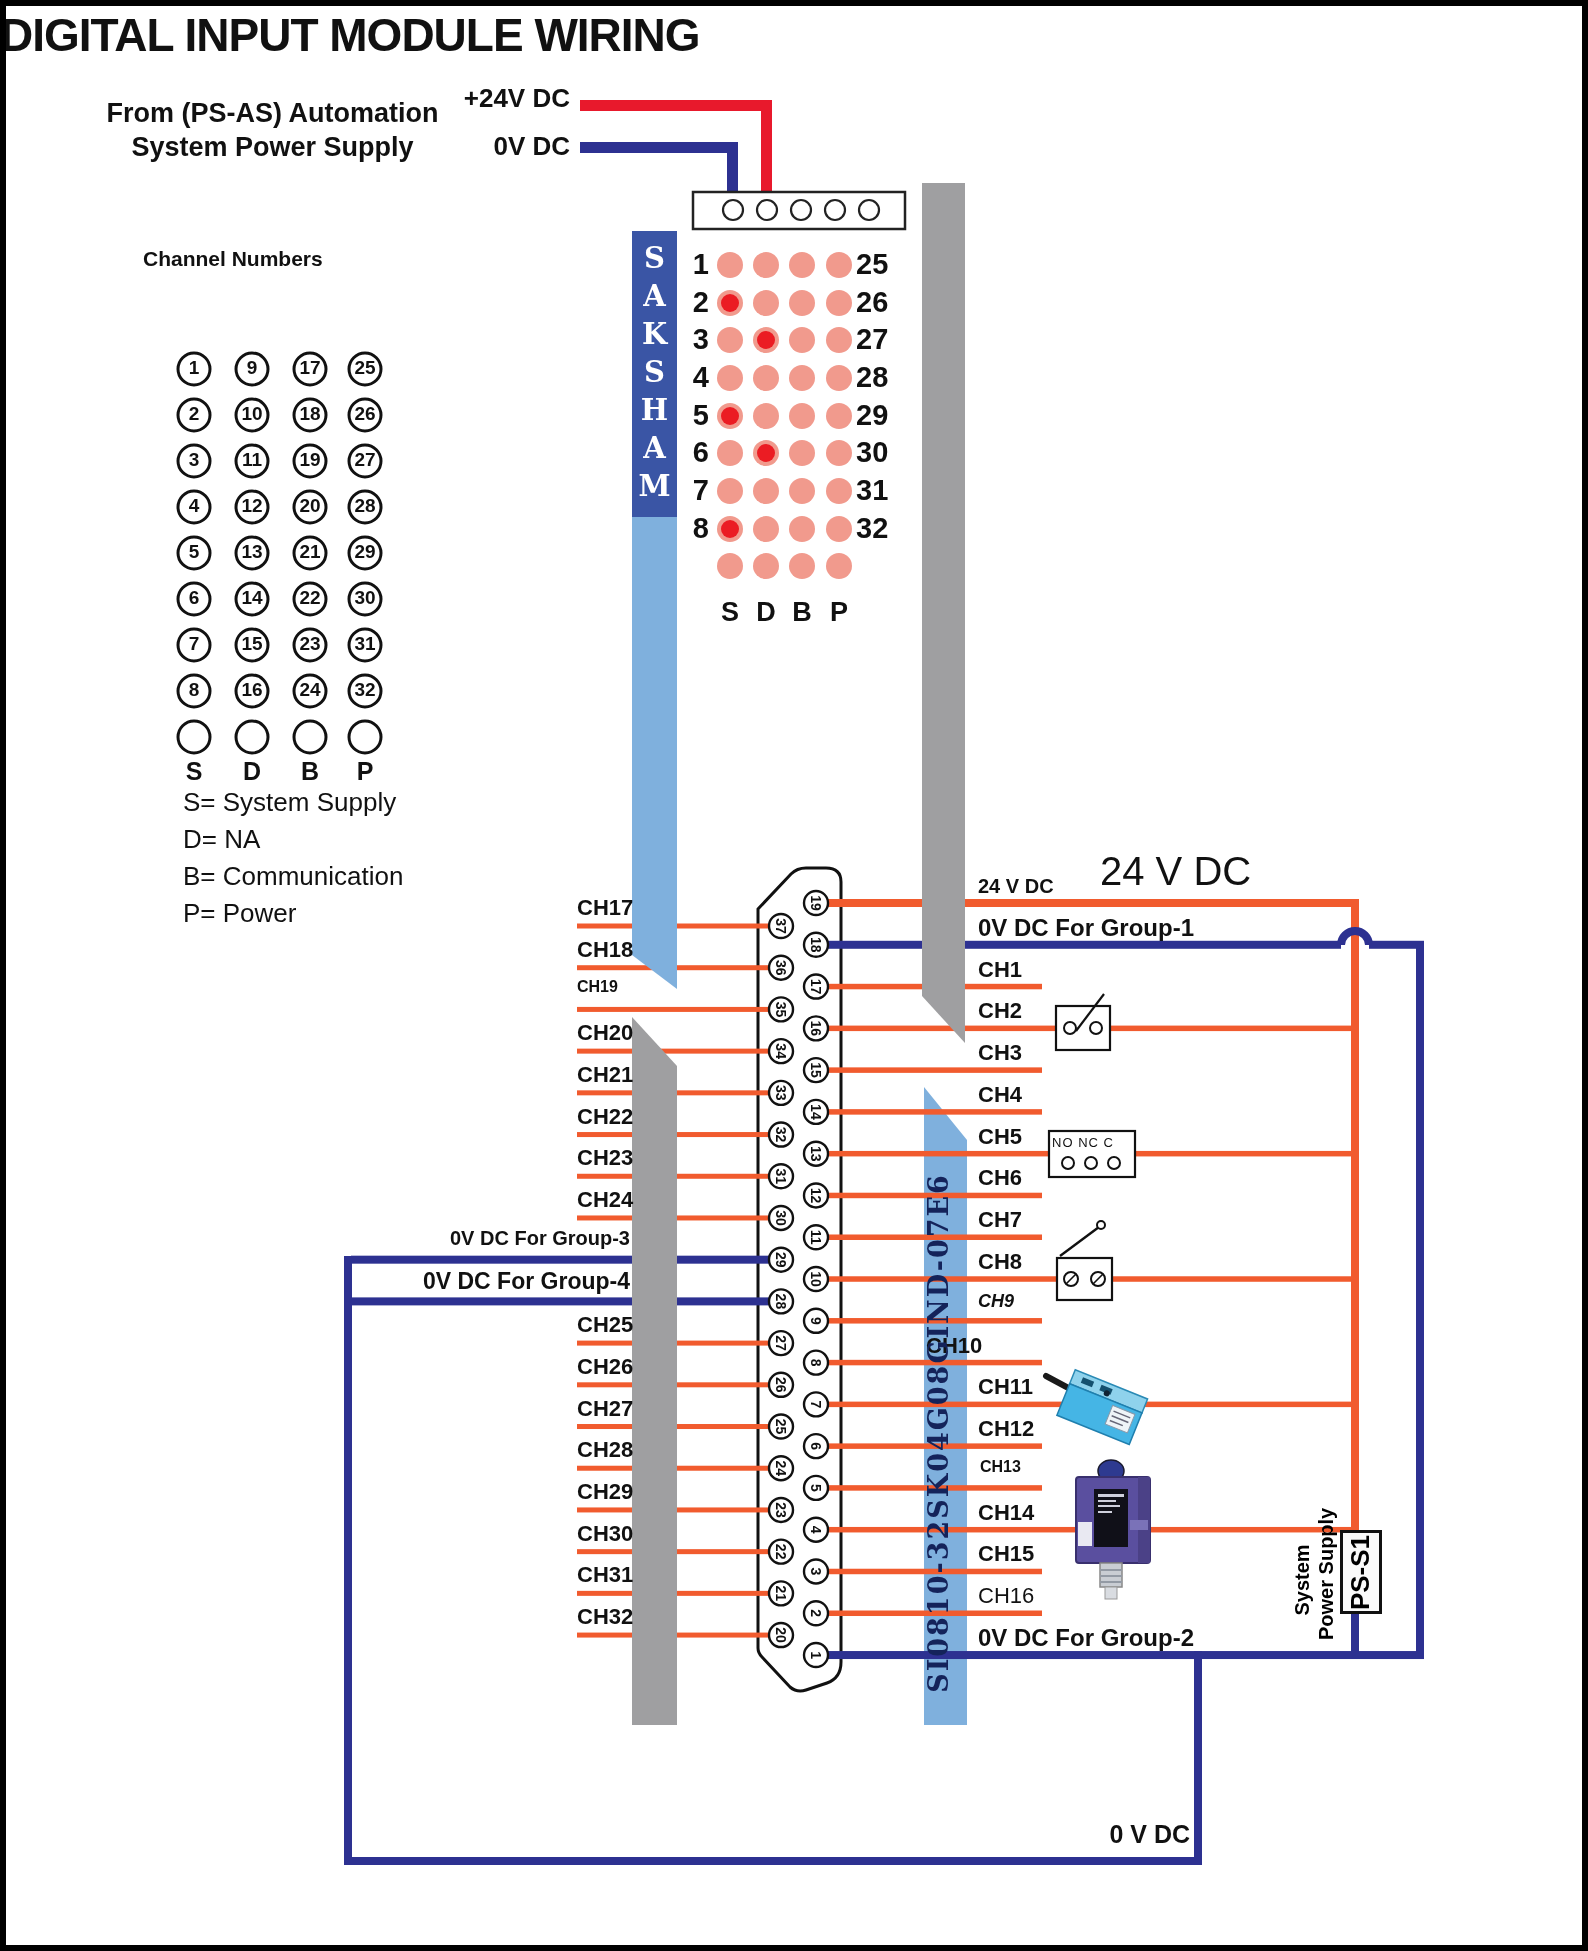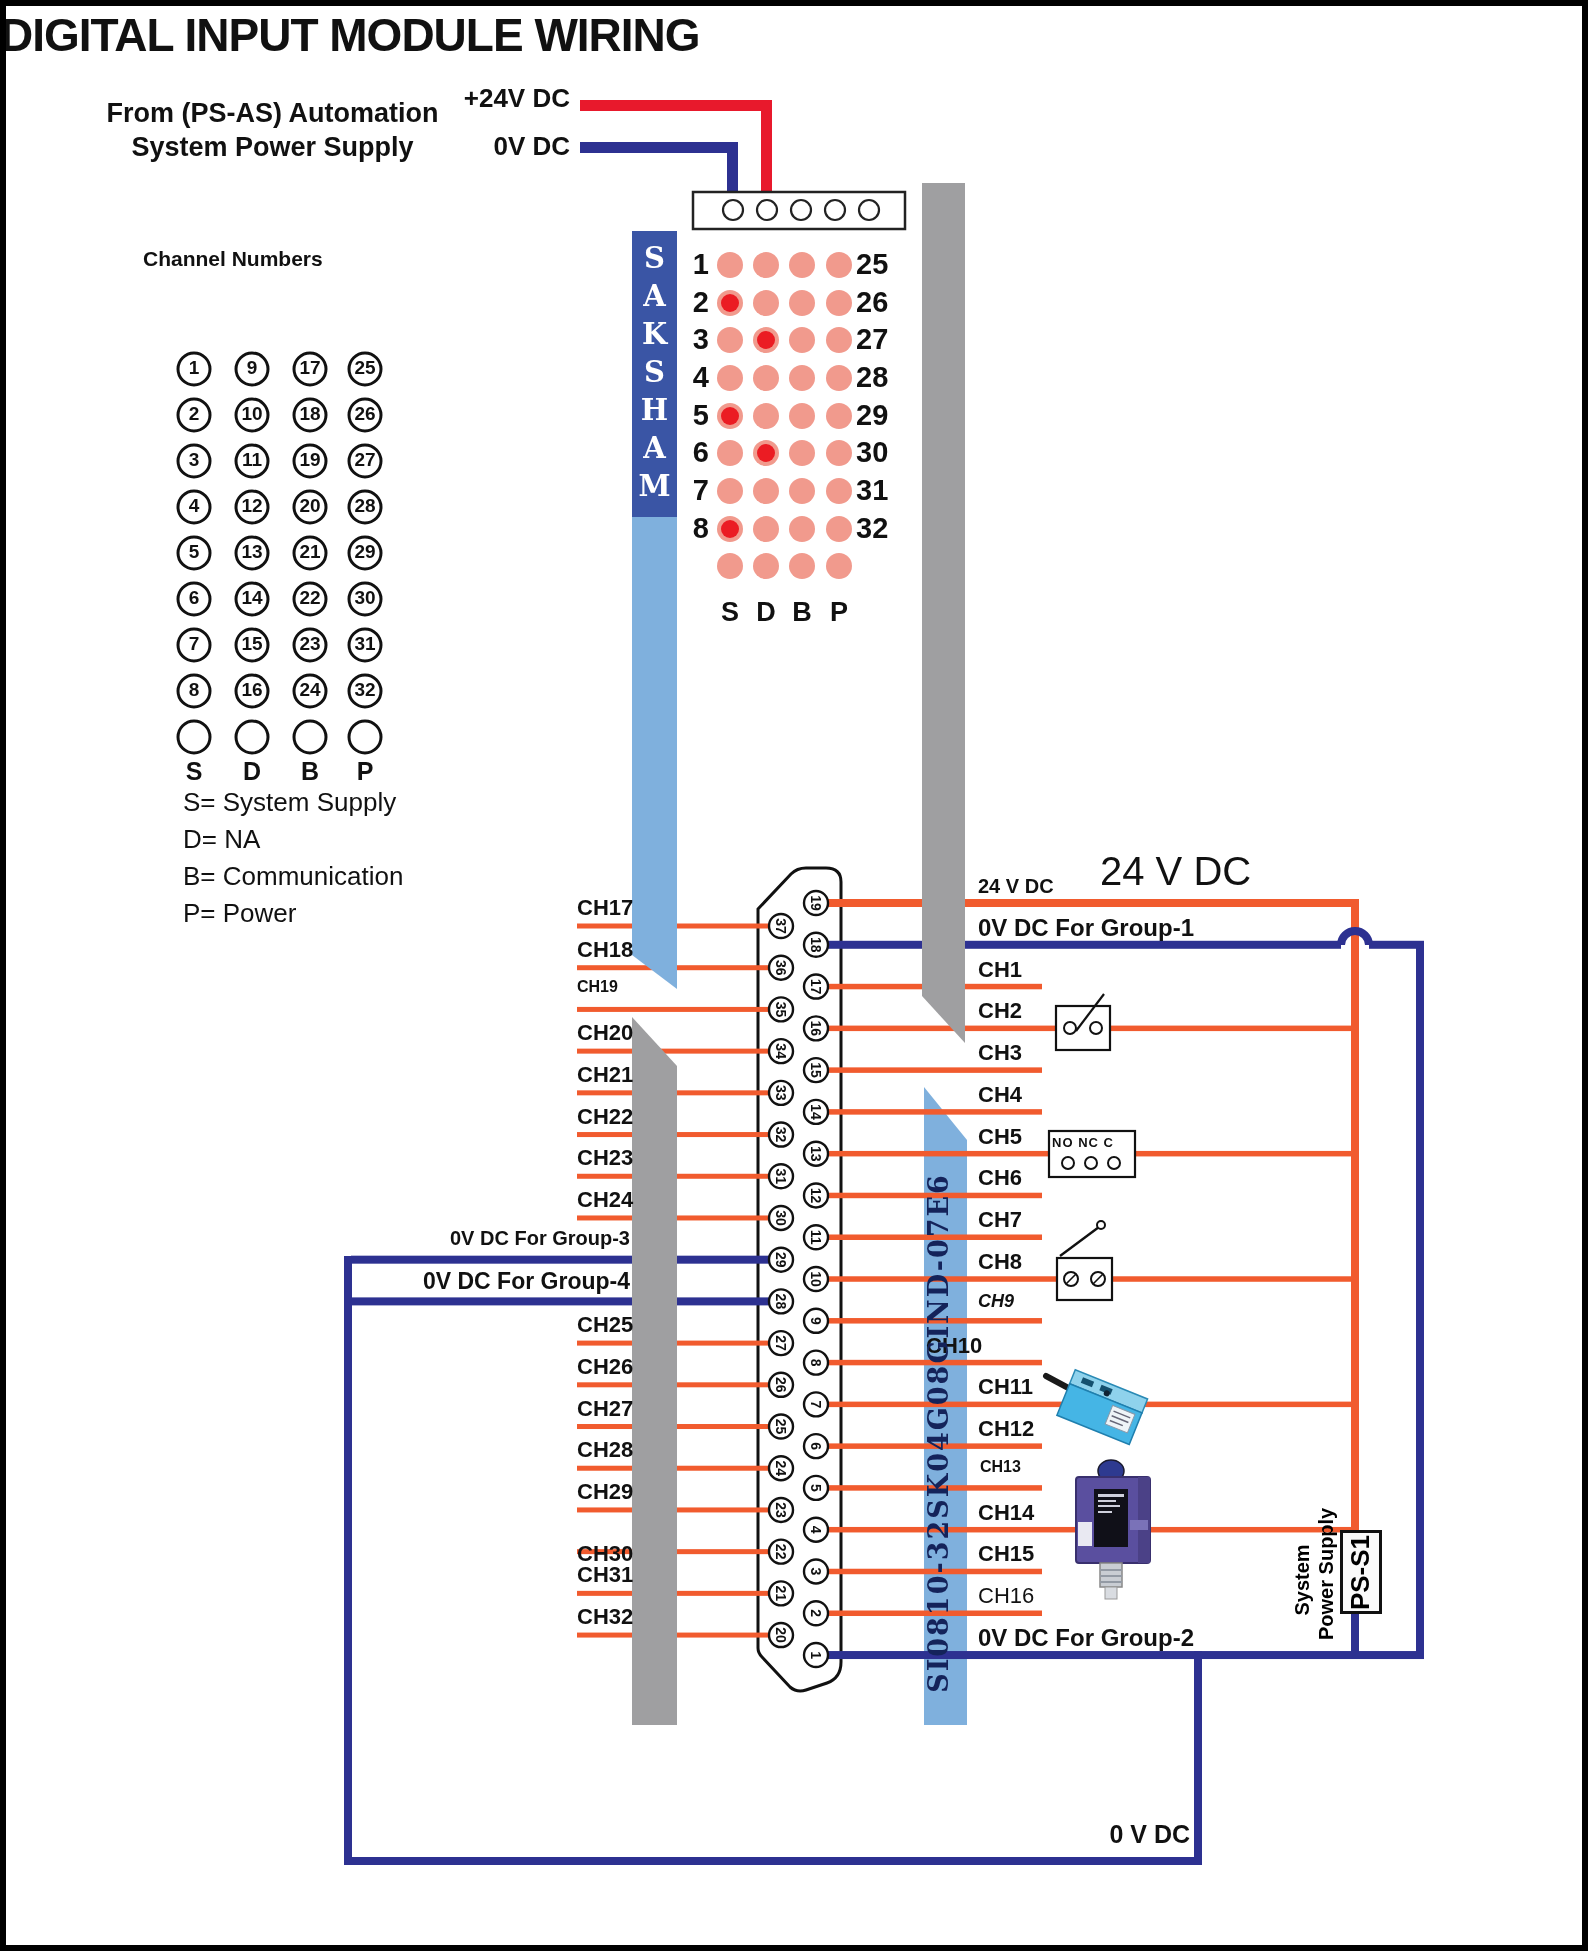--- a/index.html
+++ b/index.html
@@ -324,21 +324,21 @@
 
   <div class="lbl" style="left:100px;top:98px;width:345px;text-align:center;font-size:27px;font-weight:600;">From (PS-AS) Automation</div>
   <div class="lbl" style="left:100px;top:132px;width:345px;text-align:center;font-size:27px;font-weight:600;">System Power Supply</div>
   <div class="lbl" style="left:420px;top:84px;width:150px;text-align:right;font-size:26px;font-weight:600;">+24V DC</div>
   <div class="lbl" style="left:420px;top:132px;width:150px;text-align:right;font-size:26px;font-weight:600;">0V DC</div>
 
   <div class="lbl" style="left:143px;top:247px;font-size:21px;font-weight:700;">Channel Numbers</div>
 
   <div class="lbl" style="left:1100px;top:848px;font-size:40px;font-weight:400;">24 V DC</div>
 
-  <div class="lbl" style="left:1049px;top:1136px;width:68px;text-align:center;font-size:13px;font-weight:700;letter-spacing:1px;z-index:7;">NO NC C</div>
+  <div class="lbl" style="left:1049px;top:1136px;width:68px;text-align:center;font-size:13px;font-weight:400;letter-spacing:1px;z-index:7;">NO NC C</div>
 
   <div class="lbl" style="left:1055px;top:1820px;width:135px;text-align:right;font-size:25px;font-weight:700;">0 V DC</div>
 
   <div id="di-bar">
     <span>DI-32-G4/8</span>
   </div>
 
   <div id="module-code" class_="lbl">SI0810-32SK04G08GIND-07E6</div>
 
   <div id="psu-box">
@@ -425,21 +425,21 @@
     <div class="lbl" style="left: 577px; top: 1103.55px; font-size: 22px; font-weight: 700;">CH22</div>
     <div class="lbl" style="left: 577px; top: 1145.26px; font-size: 22px; font-weight: 700;">CH23</div>
     <div class="lbl" style="left: 577px; top: 1186.97px; font-size: 22px; font-weight: 700;">CH24</div>
     <div class="lbl" style="left: 350px; top: 1226.68px; width: 280px; text-align: right; font-size: 20px; font-weight: 700;">0V DC For Group-3</div>
     <div class="lbl" style="left: 350px; top: 1268.39px; width: 280px; text-align: right; font-size: 23px; font-weight: 700;">0V DC For Group-4</div>
     <div class="lbl" style="left: 577px; top: 1312.1px; font-size: 22px; font-weight: 700;">CH25</div>
     <div class="lbl" style="left: 577px; top: 1353.81px; font-size: 22px; font-weight: 700;">CH26</div>
     <div class="lbl" style="left: 577px; top: 1395.52px; font-size: 22px; font-weight: 700;">CH27</div>
     <div class="lbl" style="left: 577px; top: 1437.23px; font-size: 22px; font-weight: 700;">CH28</div>
     <div class="lbl" style="left: 577px; top: 1478.94px; font-size: 22px; font-weight: 700;">CH29</div>
-    <div class="lbl" style="left: 577px; top: 1520.65px; font-size: 22px; font-weight: 700; margin-top: 20px;">CH30</div>
+    <div class="lbl" style="left: 577px; top: 1520.65px; font-size: 22px; font-weight: 700;">CH30</div>
     <div class="lbl" style="left: 577px; top: 1562.36px; font-size: 22px; font-weight: 700;">CH31</div>
     <div class="lbl" style="left: 577px; top: 1604.07px; font-size: 22px; font-weight: 700;">CH32</div>
     <div class="lbl" style="left: 978px; top: 875px; font-size: 20px; font-weight: 700;">24 V DC</div>
     <div class="lbl" style="left: 978px; top: 913.78px; font-size: 24px; font-weight: 700;">0V DC For Group-1</div>
     <div class="lbl" style="left: 978px; top: 956.56px; font-size: 22px; font-weight: 700;">CH1</div>
     <div class="lbl" style="left: 978px; top: 998.34px; font-size: 22px; font-weight: 700;">CH2</div>
     <div class="lbl" style="left: 978px; top: 1040.12px; font-size: 22px; font-weight: 700;">CH3</div>
     <div class="lbl" style="left: 978px; top: 1081.9px; font-size: 22px; font-weight: 700;">CH4</div>
     <div class="lbl" style="left: 978px; top: 1123.68px; font-size: 22px; font-weight: 700;">CH5</div>
     <div class="lbl" style="left: 978px; top: 1165.46px; font-size: 22px; font-weight: 700;">CH6</div>

